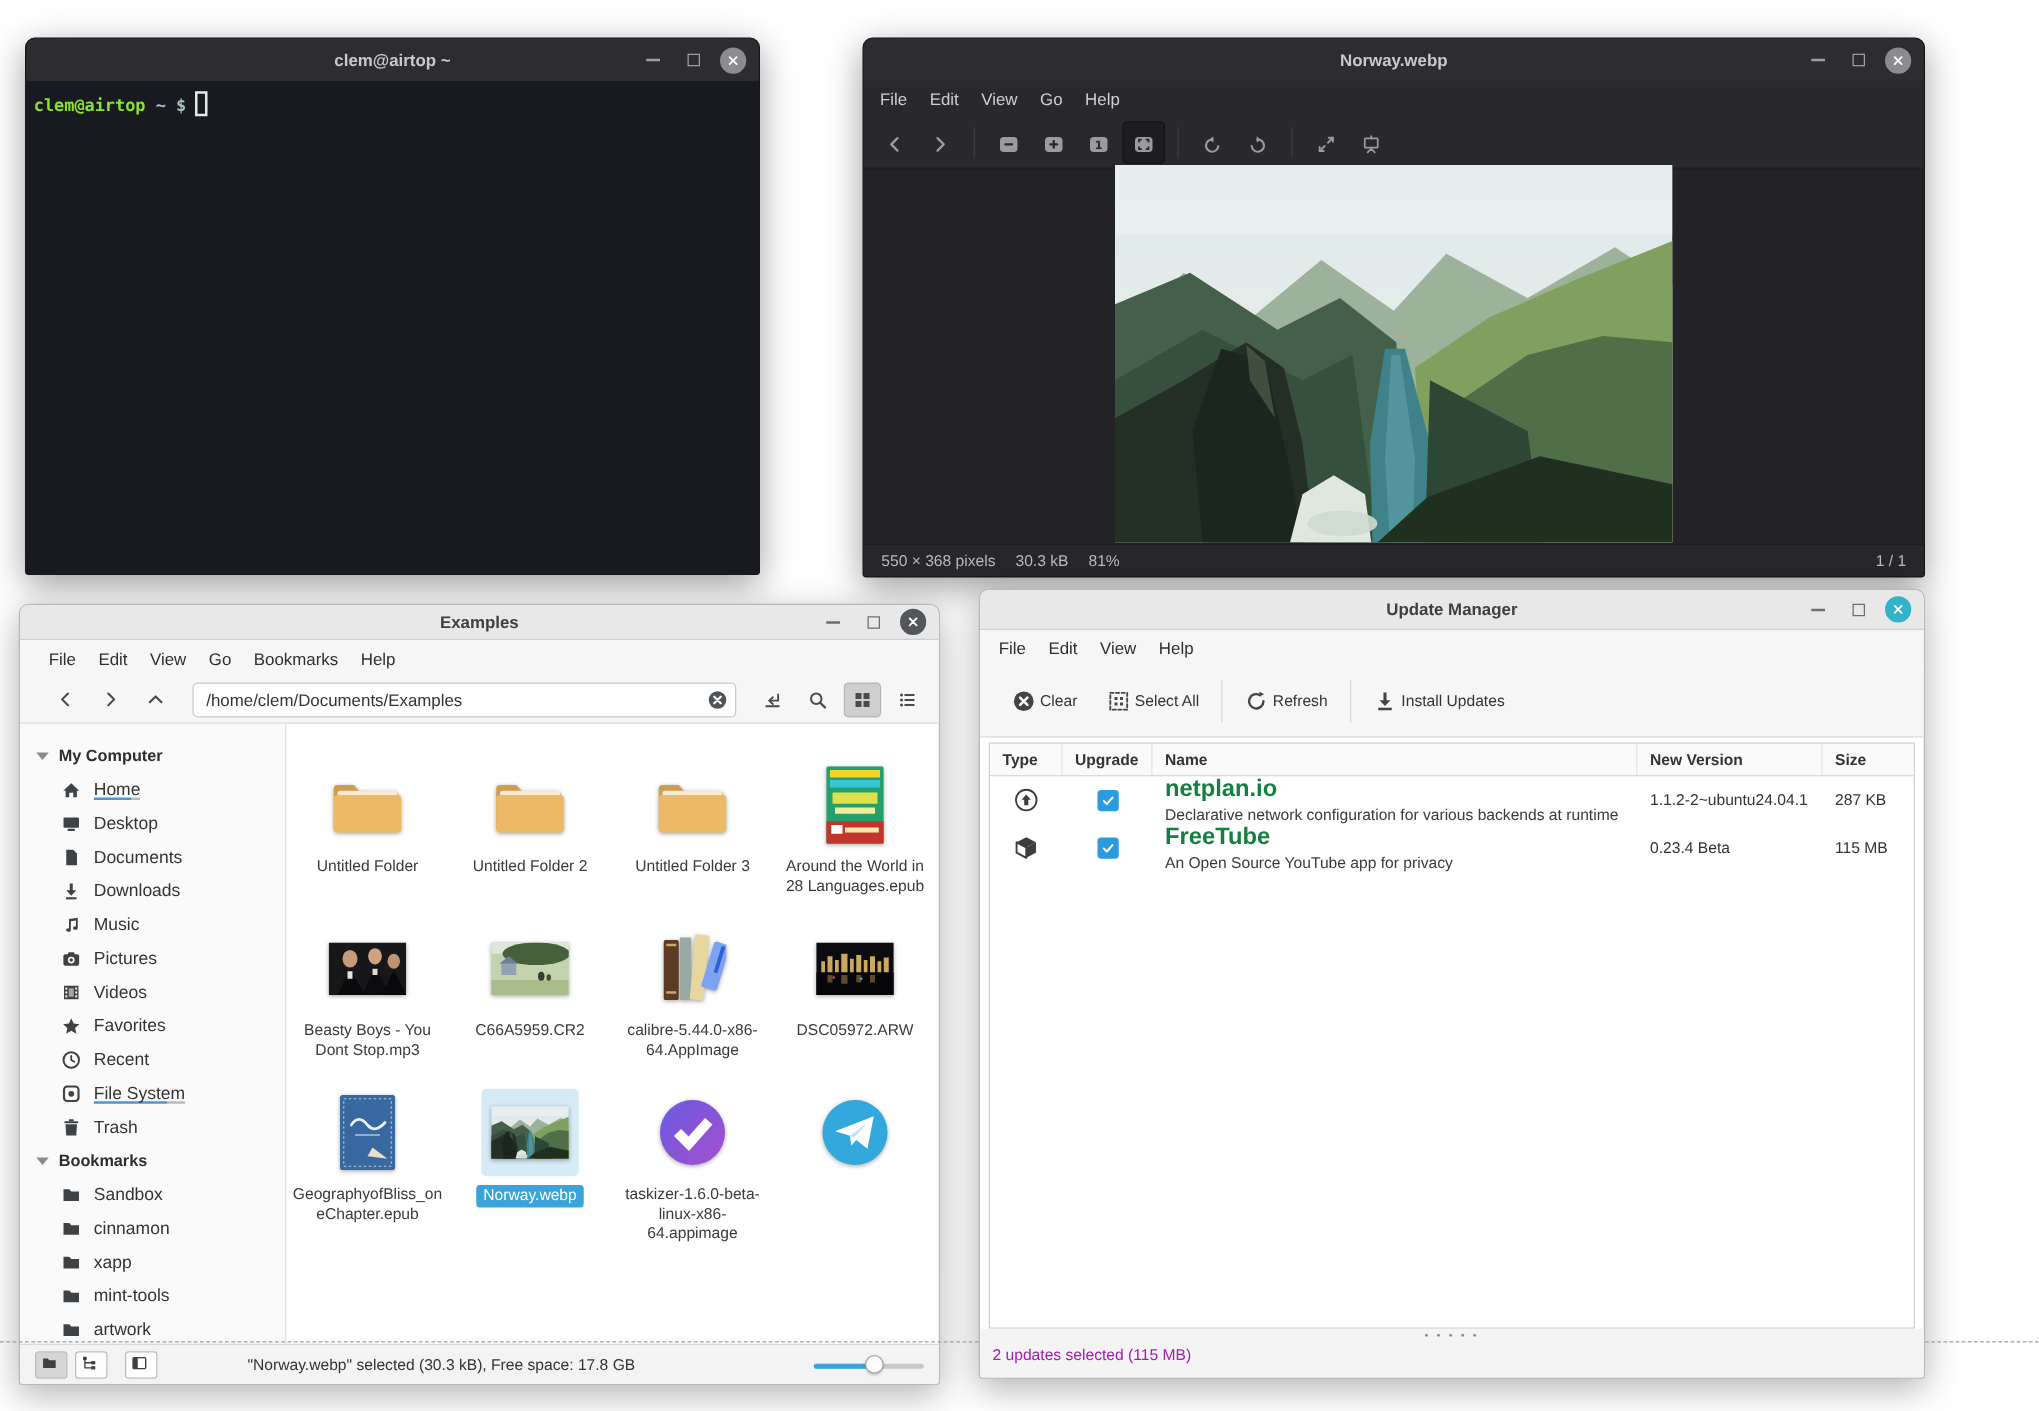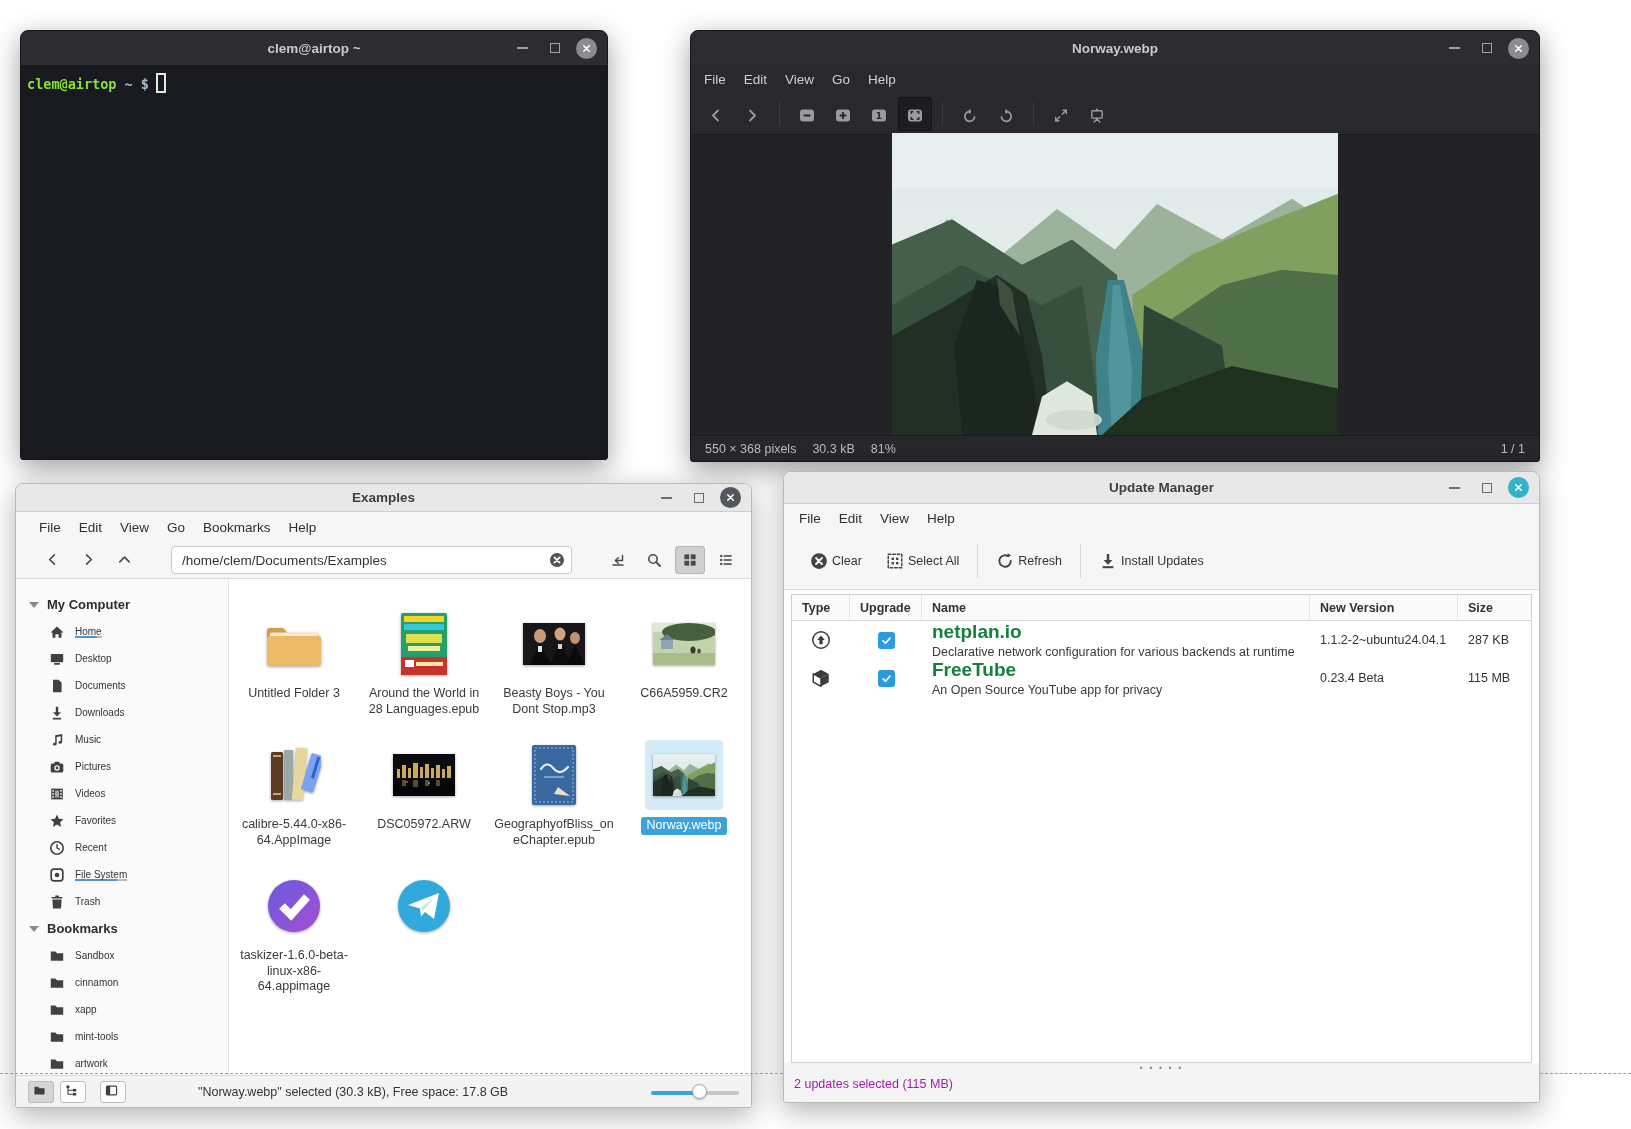--- a/index.html
+++ b/index.html
@@ -53,34 +53,34 @@
   .vstatus { position:absolute; left:0; right:0; bottom:0; height:26px; background:#26262b; border-top:1px solid #1c1c20; color:#b9b9be; font-size:12.5px; display:flex; align-items:center; padding:0 14px; }
   .vstatus .sp { margin-right:16px; } .vstatus .right { margin-left:auto; }
 
   
   #files { left:15px; top:483px; width:737px; height:625px; }
   #files .titlebar { height:28px; }
   #files .menubar { height:30px; padding-left:14px; }
   .ftoolbar { height:37px; background:#f6f6f6; border-bottom:1px solid #dcdcdc; display:flex; align-items:center; padding:0 10px 0 22px; gap:6px; }
   .navbtn { width:30px; height:28px; border:none; background:transparent; color:#4a4a4a; display:flex; align-items:center; justify-content:center; cursor:pointer; border-radius:4px; }
   .navbtn svg { width:15px; height:15px; }
-  .pathentry { flex:1; height:28px; background:#fff; border:1px solid #c9c9c9; border-radius:4px; display:flex; align-items:center; padding:0 6px 0 10px; margin:0 25px; }
+  .pathentry { flex:1; height:28px; background:#fff; border:1px solid #c9c9c9; border-radius:4px; display:flex; align-items:center; padding:0 6px 0 10px; margin:0 8px; }
   .pathentry .ptext { font-size:13.5px; color:#333; flex:1; white-space:nowrap; overflow:hidden; }
   .pathentry .pclear { width:17px; height:17px; color:#4f5458; cursor:pointer; }
   .tbtn { width:30px; height:28px; display:flex; align-items:center; justify-content:center; color:#4a4a4a; background:transparent; border:none; border-radius:4px; cursor:pointer; }
   .tbtn svg { width:16px; height:16px; }
   .tbtn.active { background:#cfcfcf; box-shadow:inset 0 0 0 1px #b5b5b5; }
   .fbody { position:absolute; top:95px; left:0; right:0; bottom:32px; display:flex; overflow:hidden; }
   .sidebar { width:213px; background:#fafafa; border-right:1px solid #e2e2e2; padding-top:12px; overflow:hidden; }
   .sb-header { display:flex; align-items:center; height:27px; padding-left:13px; gap:8px; cursor:pointer; }
   .sb-header .tri { width:0; height:0; border-left:5px solid transparent; border-right:5px solid transparent; border-top:6px solid #8a8a8a; }
   .sb-header .sb-cap { font-size:13px; font-weight:bold; color:#2d2d2d; }
   .sb-item { display:flex; align-items:center; height:27px; padding-left:33px; gap:10px; cursor:pointer; }
   .sb-item .sicon { width:16px; height:16px; color:#3f4245; flex:0 0 16px; }
-  .sb-item .slabel { font-size:10px; color:#333; padding-bottom:1px; }
+  .sb-item .slabel { font-size:14px; color:#333; padding-bottom:1px; }
   .sb-item .slabel.uline { background:linear-gradient(to right,#5294d2 80%,#b9b9b9 80%) left bottom/100% 2px no-repeat; }
   .fgrid { flex:1; display:grid; grid-template-columns:repeat(4,130px); grid-auto-rows:131px; padding:30px 0 0 0; overflow:hidden; }
   .fitem { width:130px; display:flex; flex-direction:column; align-items:center; cursor:pointer; }
   .thumbbox { height:70px; display:flex; align-items:center; justify-content:center; border-radius:4px; padding:2px 8px; }
   .thumbbox.sel { background:rgba(62,166,219,.22); }
   .thumbbox svg { filter:drop-shadow(0 1px 1.5px rgba(0,0,0,.35)); }
   .flabel { margin-top:7px; max-width:126px; text-align:center; font-size:12.5px; line-height:1.25; color:#3a3a3a; word-wrap:break-word; }
   .flabel.sel { background:#3aa3d9; color:#fff; border-radius:3px; padding:1px 6px; }
   .fstatus { position:absolute; left:0; right:0; bottom:0; height:32px; background:#f3f3f3; border-top:1px solid #d9d9d9; display:flex; align-items:center; padding:0 12px; }
   .sbtn { width:26px; height:22px; border:1px solid #bdbdbd; background:#fdfdfd; border-radius:3px; display:flex; align-items:center; justify-content:center; color:#3f3f3f; margin-right:6px; cursor:pointer; }
@@ -539,20 +539,40 @@
         </div>
       <div class="fgrid" id="filegrid">
           <div class="fitem">
             <div class="thumbbox">
               <svg width="64" height="52" viewBox="0 0 64 52">
                 <path d="M5 13 q0 -3 3 -3 h13 l4.5 5 h28 q3 0 3 3 v26 q0 3 -3 3 h-45.5 q-3 0 -3 -3 z" fill="#cf9d4d"></path>
                 <rect x="8" y="14.5" width="48" height="5" rx="2" fill="#f6ead0"></rect>
                 <rect x="5" y="18" width="54" height="30" rx="3" fill="#ecba67"></rect>
               </svg>
             </div>
+            <div class="flabel">Untitled Folder</div>
+          </div>
+          <div class="fitem">
+            <div class="thumbbox">
+              <svg width="64" height="52" viewBox="0 0 64 52">
+                <path d="M5 13 q0 -3 3 -3 h13 l4.5 5 h28 q3 0 3 3 v26 q0 3 -3 3 h-45.5 q-3 0 -3 -3 z" fill="#cf9d4d"></path>
+                <rect x="8" y="14.5" width="48" height="5" rx="2" fill="#f6ead0"></rect>
+                <rect x="5" y="18" width="54" height="30" rx="3" fill="#ecba67"></rect>
+              </svg>
+            </div>
+            <div class="flabel">Untitled Folder 2</div>
+          </div>
+          <div class="fitem">
+            <div class="thumbbox">
+              <svg width="64" height="52" viewBox="0 0 64 52">
+                <path d="M5 13 q0 -3 3 -3 h13 l4.5 5 h28 q3 0 3 3 v26 q0 3 -3 3 h-45.5 q-3 0 -3 -3 z" fill="#cf9d4d"></path>
+                <rect x="8" y="14.5" width="48" height="5" rx="2" fill="#f6ead0"></rect>
+                <rect x="5" y="18" width="54" height="30" rx="3" fill="#ecba67"></rect>
+              </svg>
+            </div>
             <div class="flabel">Untitled Folder 3</div>
           </div>
           <div class="fitem">
             <div class="thumbbox">
               <svg width="46" height="62" viewBox="0 0 46 62">
                 <rect width="46" height="62" rx="2" fill="#23a06c"></rect>
                 <rect x="3" y="3" width="40" height="6" fill="#f5d327"></rect>
                 <rect x="3" y="11" width="40" height="6" fill="#39c6d6"></rect>
                 <rect x="5" y="21" width="36" height="9" fill="#dfe04a"></rect>
                 <rect x="7" y="33" width="32" height="5" fill="#f0ef9a"></rect>

